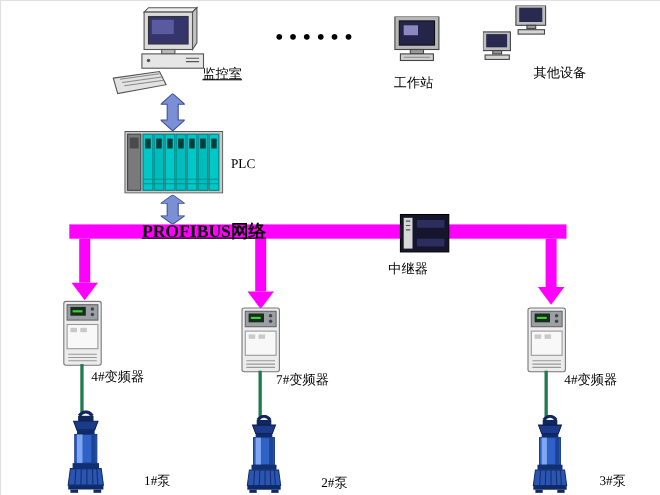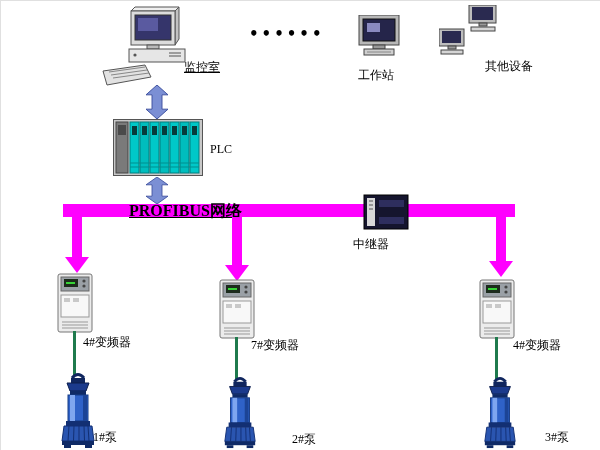--- a/index.html
+++ b/index.html
@@ -258,17 +258,17 @@
       <line x1="16" y1="53" x2="15.5" y2="68" stroke="#122f73"></line>
       <line x1="21" y1="53" x2="21" y2="68" stroke="#122f73"></line>
       <line x1="26" y1="53" x2="26.5" y2="68" stroke="#122f73"></line>
       <line x1="30" y1="53" x2="31" y2="68" stroke="#122f73"></line>
       <rect x="4" y="68" width="32" height="4" fill="#0f2a66"></rect>
       <rect x="6" y="72" width="7" height="3" fill="#0f2a66"></rect>
       <rect x="27" y="72" width="7" height="3" fill="#0f2a66"></rect>
     </svg>
   </div>
 
-  <span class="label" style="left:92px;top:428px;">1#泵</span>
+  <span class="label" style="left:92px;top:428px;padding-left:38px;">1#泵</span>
   <span class="label" style="left:254px;top:430px;margin-left:37px;">2#泵</span>
   <span class="label" style="left:516px;top:428px;margin-left:28px;">3#泵</span>
 
 </div>
 
 </body></html>

